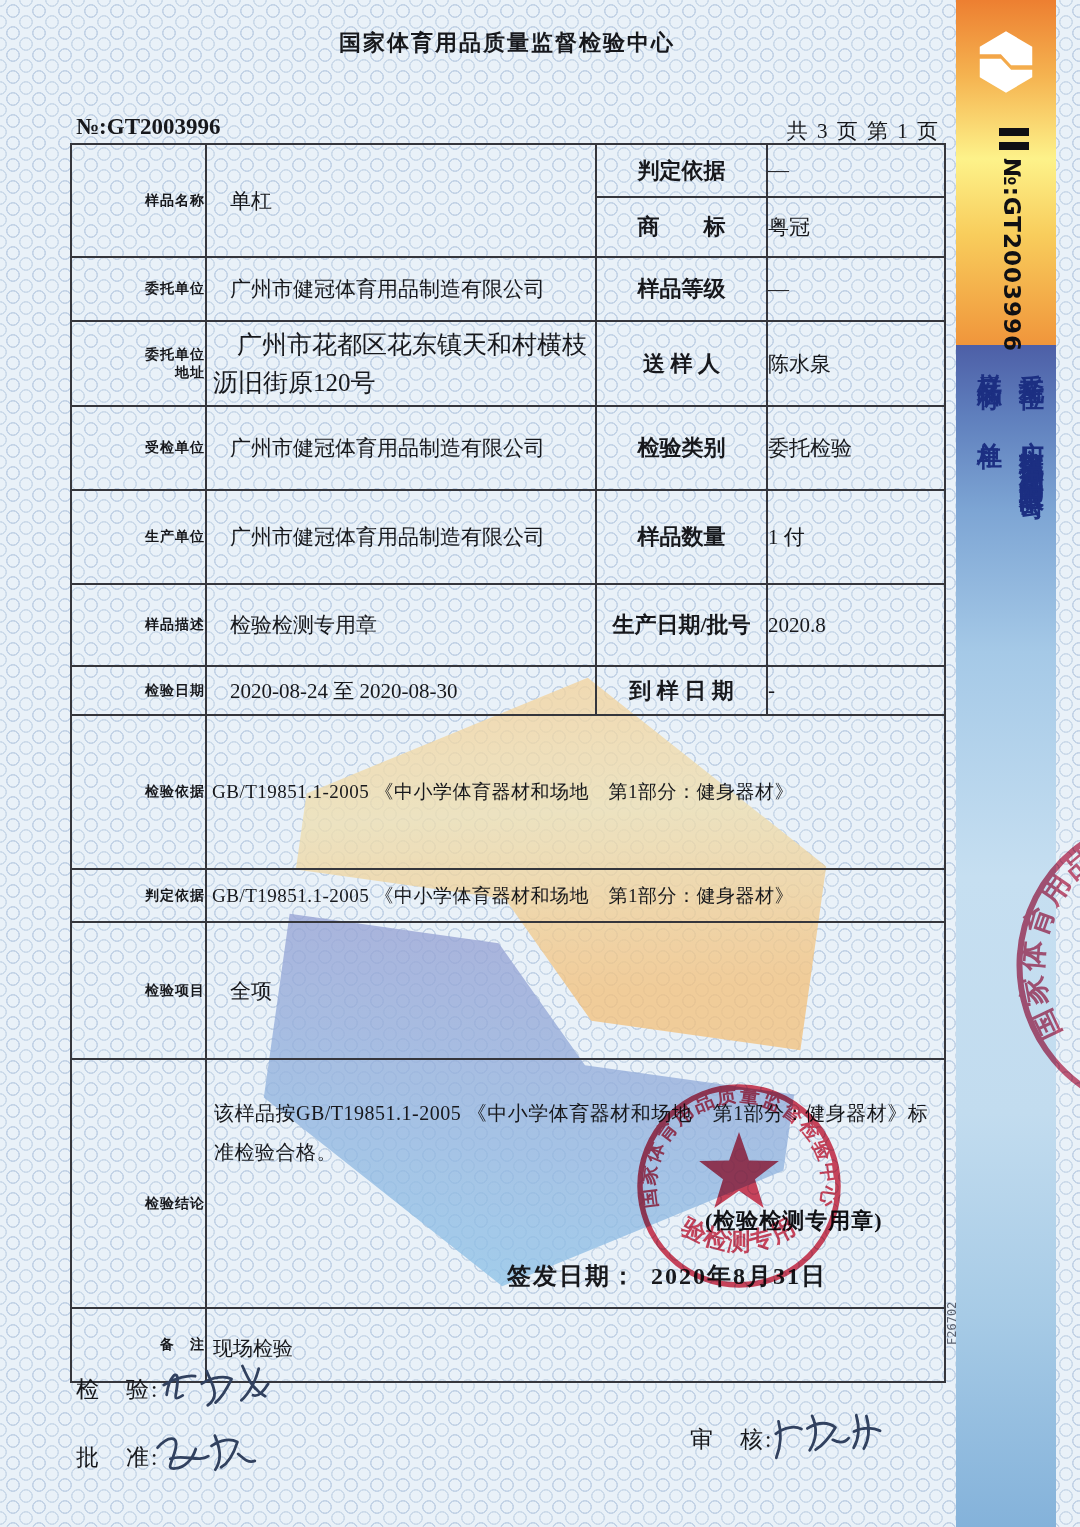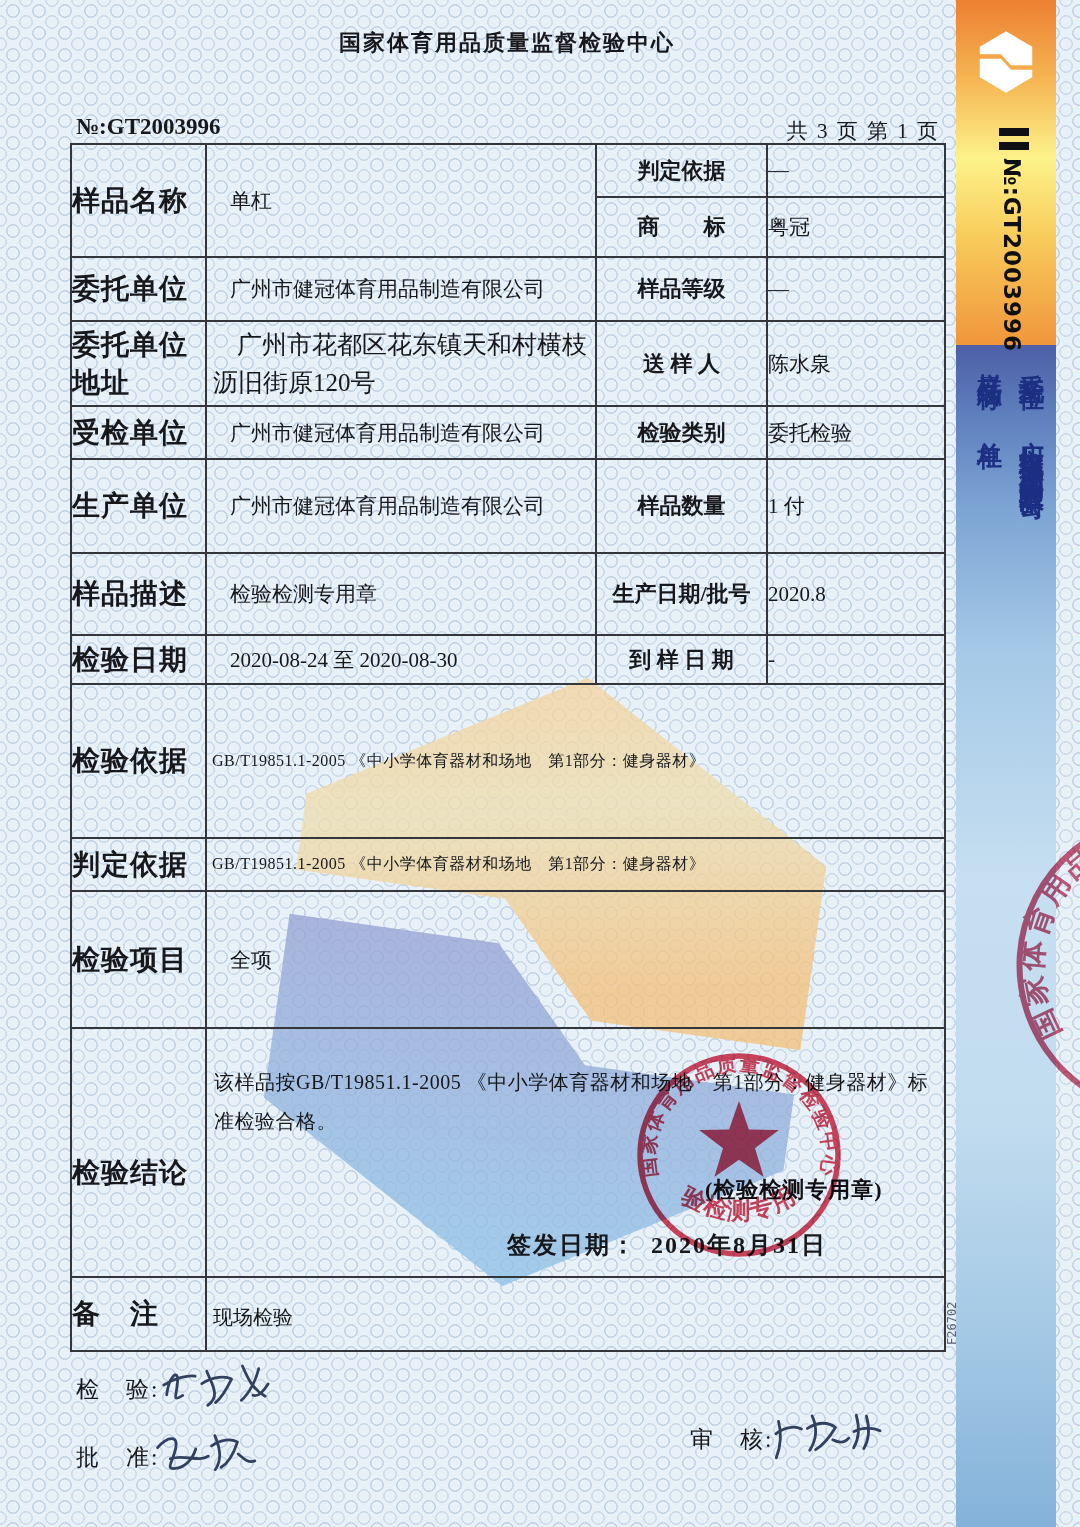--- a/index.html
+++ b/index.html
@@ -19,27 +19,27 @@
   .hdr{left:70px;top:28px;width:874px;text-align:center;}
   .org{font-size:22px;font-weight:700;letter-spacing:2px;}
   .title{margin-top:8px;font-size:44px;font-weight:700;letter-spacing:8px;}
   .no-line{left:70px;top:114px;width:874px;height:30px;}
   .no{position:absolute;left:6px;top:0;font-size:23px;font-weight:700;}
   .pages{position:absolute;right:4px;top:3px;font-size:21px;letter-spacing:2px;}
 
   
   table.rep{position:absolute;left:70px;top:143px;width:874px;border-collapse:collapse;table-layout:fixed;}
   table.rep td{border:2px solid #35363c;padding:0;vertical-align:middle;overflow:visible;}
-  td.lab{text-align:left;font-weight:700;font-size:28px;letter-spacing:1px;}
+  td.lab{text-align:right;font-weight:700;font-size:14px;letter-spacing:1px;}
   td.val{font-size:21px;}
   td.val .pad{padding-left:23px;}
   td.rlab{text-align:center;font-weight:700;font-size:22px;}
   td.rval{font-size:21px;padding-left:24px;}
   .addr{font-size:25px;line-height:1.5;padding:4px 6px 4px 6px;text-indent:24px;}
-  .basis{font-size:16px;padding-left:5px;letter-spacing:.5px;}
+  .basis{font-size:19px;padding-left:5px;letter-spacing:.5px;}
   .small-lab{font-size:21px;letter-spacing:0;margin-left:25px;}
   .concl-cell{vertical-align:top;}
   .concl{position:relative;width:100%;height:247px;}
   .concl p{margin:0;padding:34px 10px 0 7px;font-size:20px;line-height:1.95;letter-spacing:.5px;max-width:725px;}
   .stamp-note{position:absolute;left:498px;top:146px;font-size:22px;font-weight:700;color:#101014;letter-spacing:1px;}
   .issue{position:absolute;left:300px;top:200px;font-size:24px;font-weight:700;letter-spacing:2px;}
   .lab-top{vertical-align:top;padding-top:40px !important;}
   .notes-val{vertical-align:top;padding:6px 0 0 6px !important;font-size:20px;}
 
   
@@ -126,21 +126,21 @@
       <td class="lab">
         <div>委托单位</div>
         <div>地址</div>
       </td>
       <td class="val">
             <div class="addr">广州市花都区花东镇天和村横枝沥旧街原120号</div>
           </td>
       <td class="rlab">送 样 人</td>
       <td class="rval">陈水泉</td>
     </tr>
-    <tr style="height:53px">
+    <tr style="height:84px">
       <td class="lab">受检单位</td>
       <td class="val">
             <div class="pad">广州市健冠体育用品制造有限公司</div>
           </td>
       <td class="rlab">检验类别</td>
       <td class="rval">委托检验</td>
     </tr>
     <tr style="height:94px">
       <td class="lab">生产单位</td>
       <td class="val">

